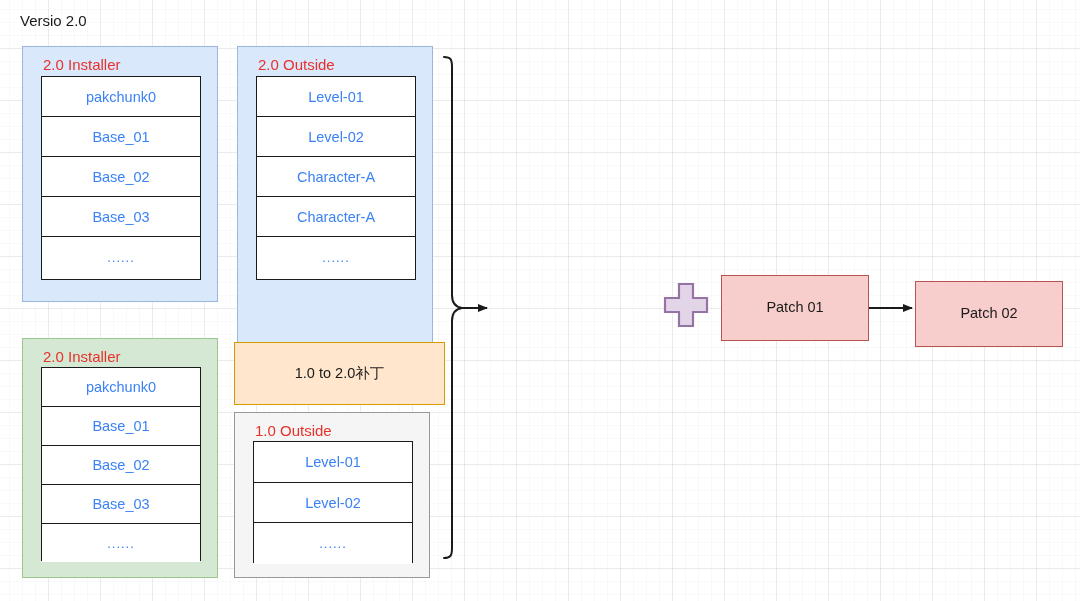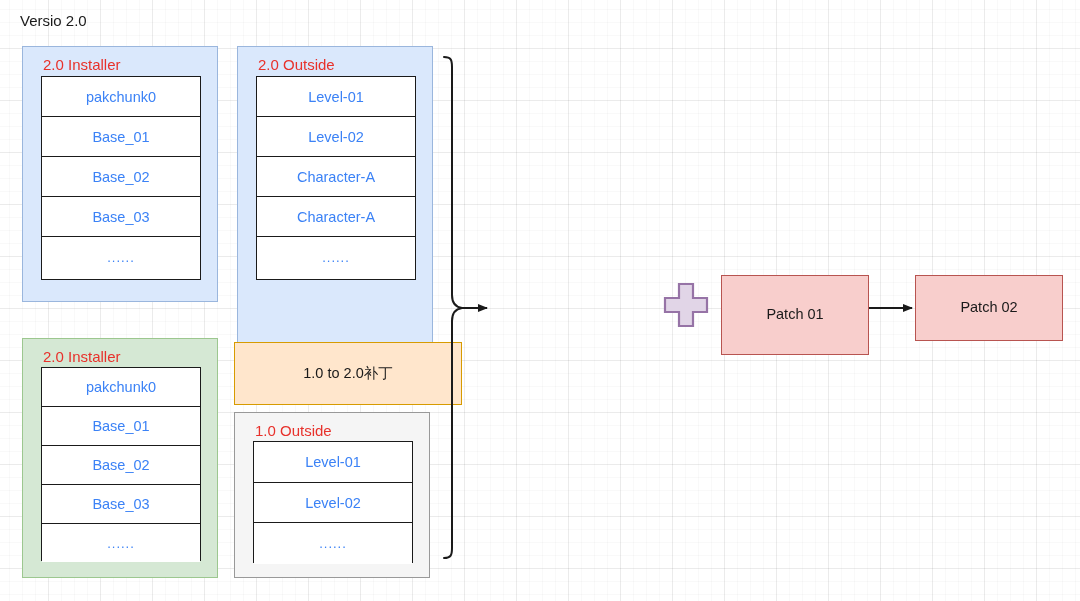--- a/index.html
+++ b/index.html
@@ -131,21 +131,21 @@
     <div class="group-label">2.0 Installer</div>
     <div class="stack" style="left:18px; top:28px; width:160px; height:194px;">
       <div class="stack-row" style="height:39px;">pakchunk0</div>
       <div class="stack-row" style="height:39px;">Base_01</div>
       <div class="stack-row" style="height:39px;">Base_02</div>
       <div class="stack-row" style="height:39px;">Base_03</div>
       <div class="stack-row dots" style="height:38px;">......</div>
     </div>
   </div>
 
-  <div class="abs plainbox" id="patch-upgrade-box" style="left:234px; top:342px; width:228px; height:63px;
+  <div class="abs plainbox" id="patch-upgrade-box" style="left:234px; top:342px; width:211px; height:63px;
               background:#ffe6cc; border-color:#d79b00;">1.0 to 2.0补丁</div>
 
   <div class="abs group" id="group-3" style="left:234px; top:412px; width:196px; height:166px;
               background:#f5f5f5; border-color:#999999;">
     <div class="group-label">1.0 Outside</div>
     <div class="stack" style="left:18px; top:28px; width:160px; height:122px;">
       <div class="stack-row" style="height:41px;">Level-01</div>
       <div class="stack-row" style="height:40px;">Level-02</div>
       <div class="stack-row dots" style="height:41px;">......</div>
     </div>
@@ -171,19 +171,19 @@
     <line x1="868" y1="308" x2="912" y2="308" stroke="#1a1a1a" stroke-width="2" marker-end="url(#arrowhead)"></line>
   </svg>
 
 
   <div class="abs" id="plus-sign" style="left:663px; top:282px; width:46px; height:46px;">
     <svg viewBox="0 0 46 46" width="46" height="46">
       <path d="M16,2 L30,2 L30,16 L44,16 L44,30 L30,30 L30,44 L16,44 L16,30 L2,30 L2,16 L16,16 Z" fill="#e1d5e7" stroke="#9673a6" stroke-width="2.2" stroke-linejoin="miter"></path>
     </svg>
   </div>
 
-  <div class="abs plainbox" id="patch-01" style="left:721px; top:275px; width:148px; height:80px;
+  <div class="abs plainbox" id="patch-01" style="left:721px; top:275px; width:148px; height:66px;
               background:#f8cecc; border-color:#b85450; border-width:1.5px;">Patch 01</div>
 
-  <div class="abs plainbox" id="patch-02" style="left:915px; top:275px; width:148px; height:66px;
+  <div class="abs plainbox" id="patch-02" style="left:915px; top:281px; width:148px; height:66px;
               background:#f8cecc; border-color:#b85450; border-width:1.5px;">Patch 02</div>
 
 </div>
 
 </body></html>

